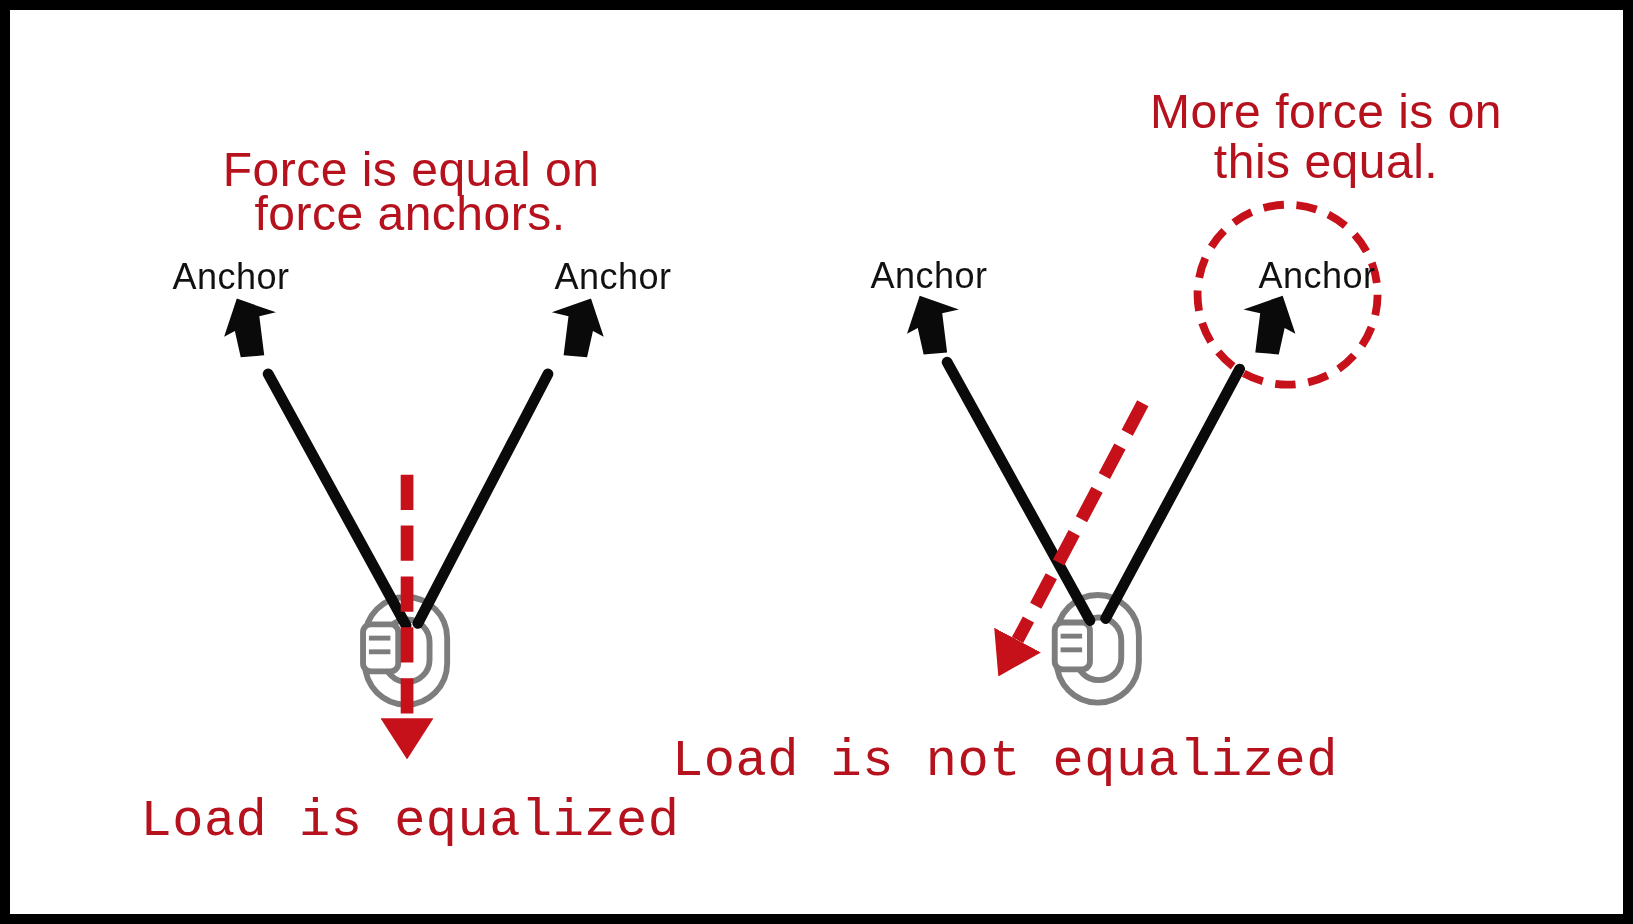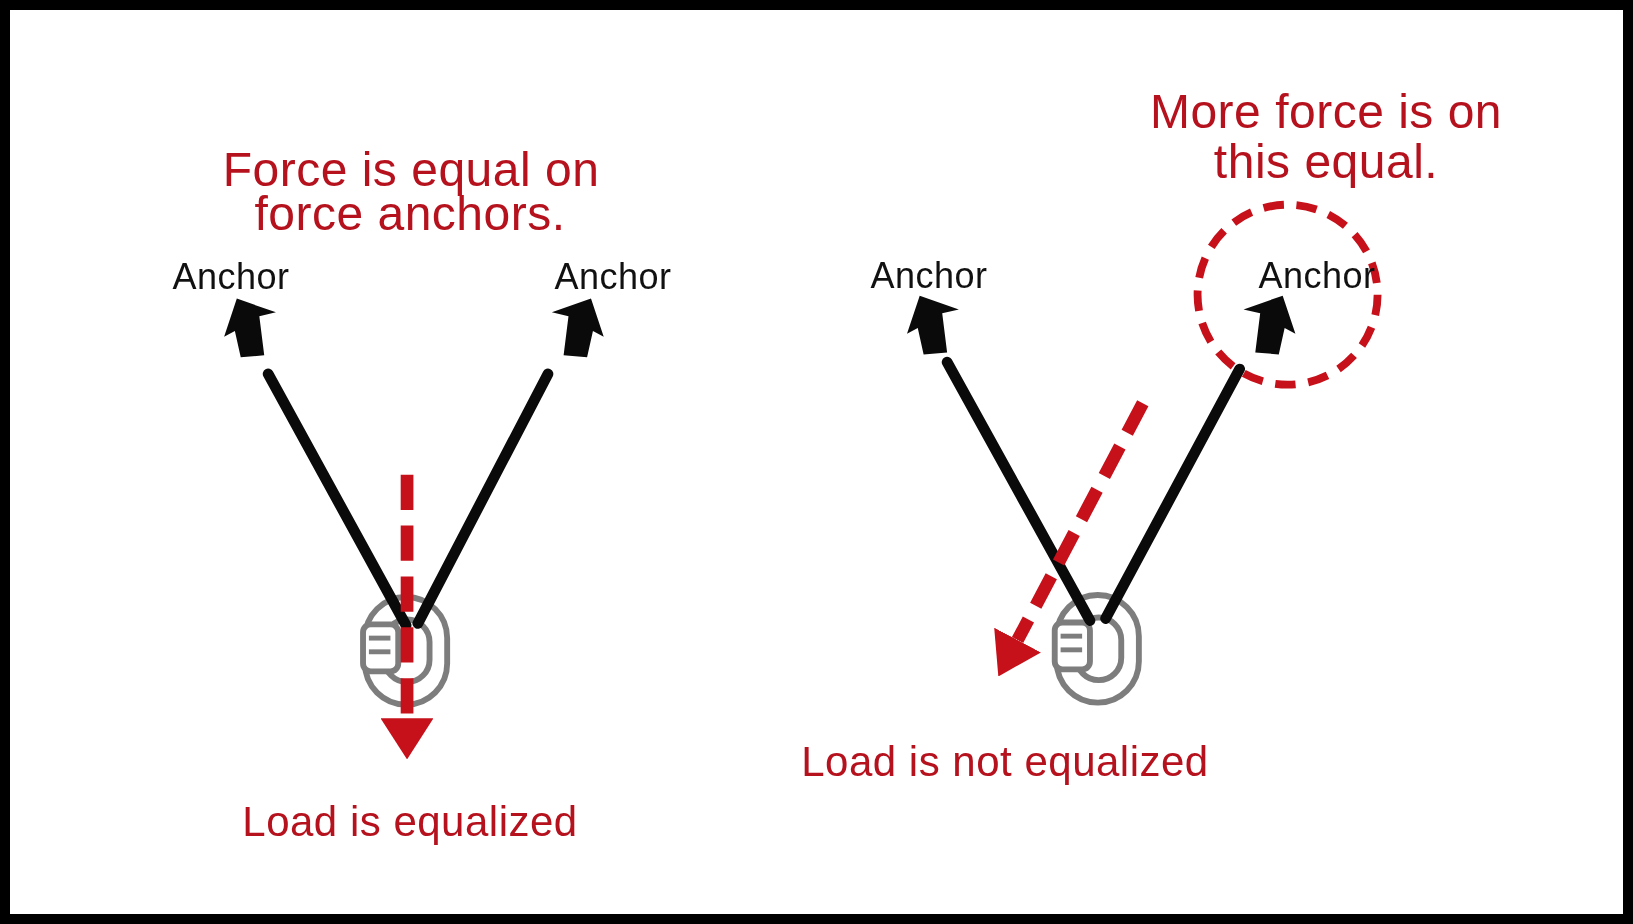--- a/index.html
+++ b/index.html
@@ -27,22 +27,23 @@
     white-space:nowrap;
     line-height:1;
   }
   .red-title{
     color:var(--text-red);
     font-size:48px;
     letter-spacing:0.5px;
   }
   .red-caption{
     color:var(--text-red);
-    font-size:42px;
+    font-size:52px;
     letter-spacing:0.5px;
+    font-family:Liberation Mono, monospace;
   }
   .anchor-label{
     color:#111111;
     font-size:36px;
     letter-spacing:0.5px;
   }
   
   .rope{stroke:var(--line-black);stroke-width:11;stroke-linecap:round;fill:none;}
   .black-fill{fill:var(--line-black);stroke:none;}
   .red-fill{fill:var(--arrow-red);stroke:none;}

